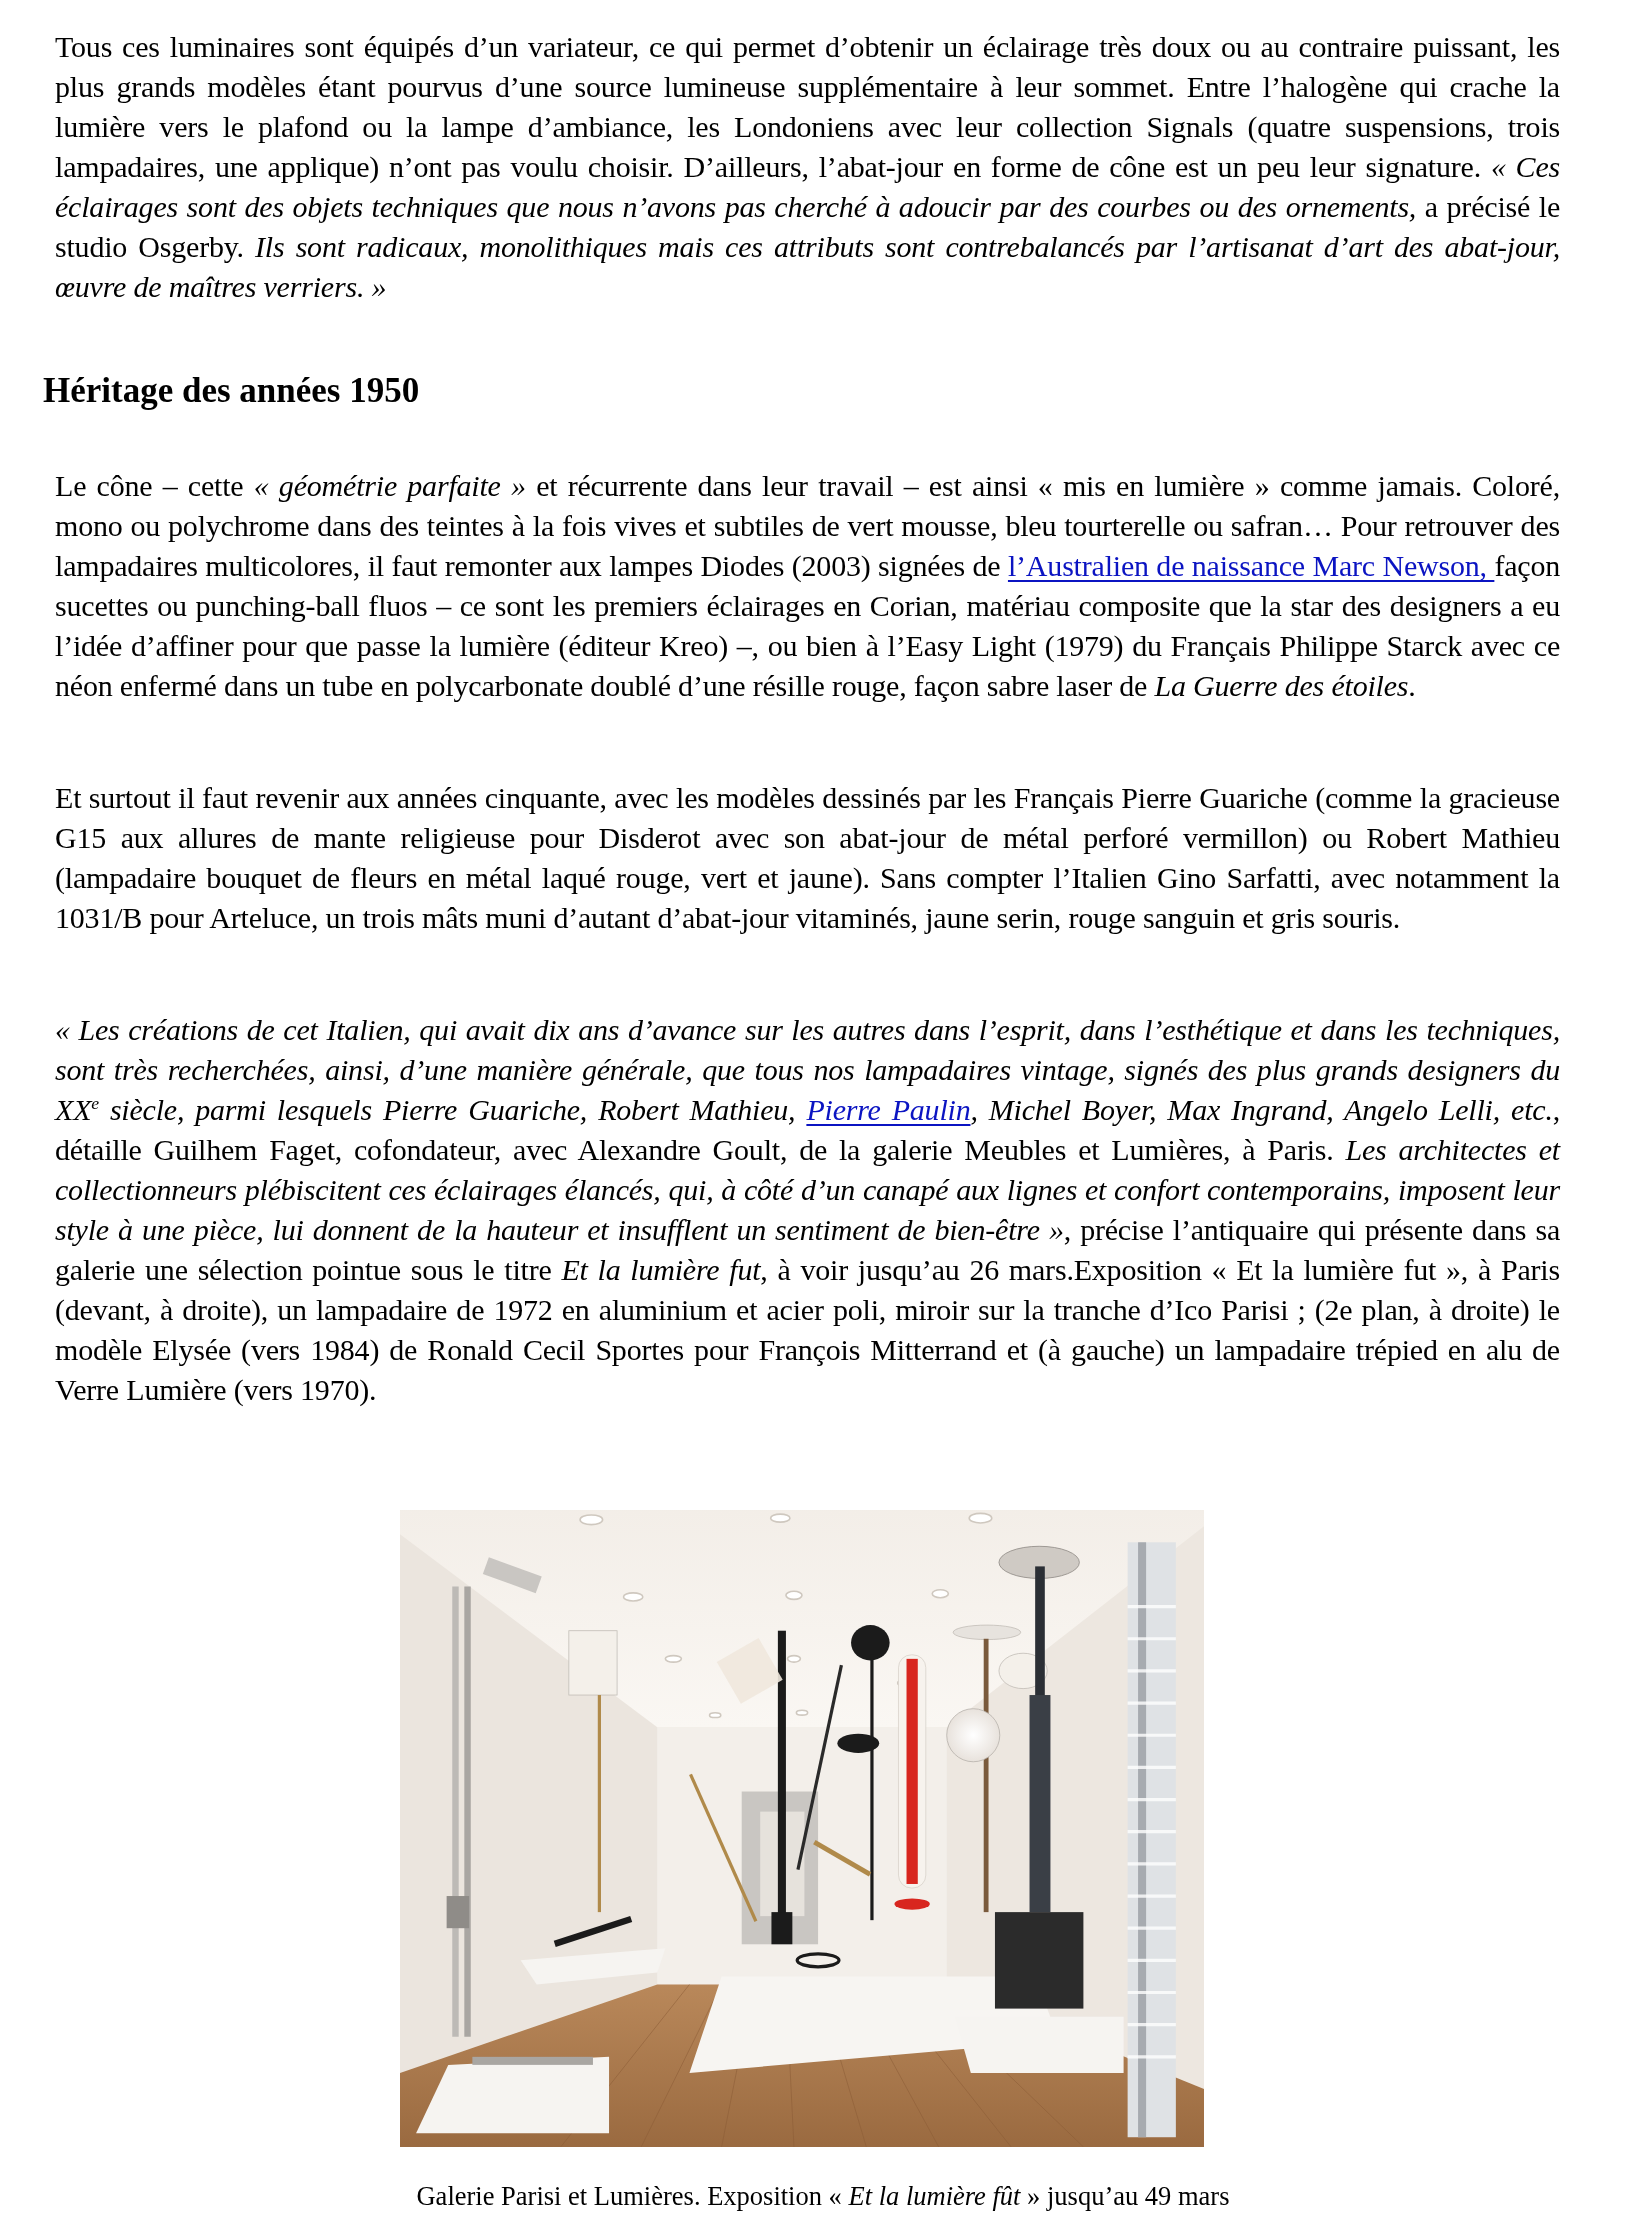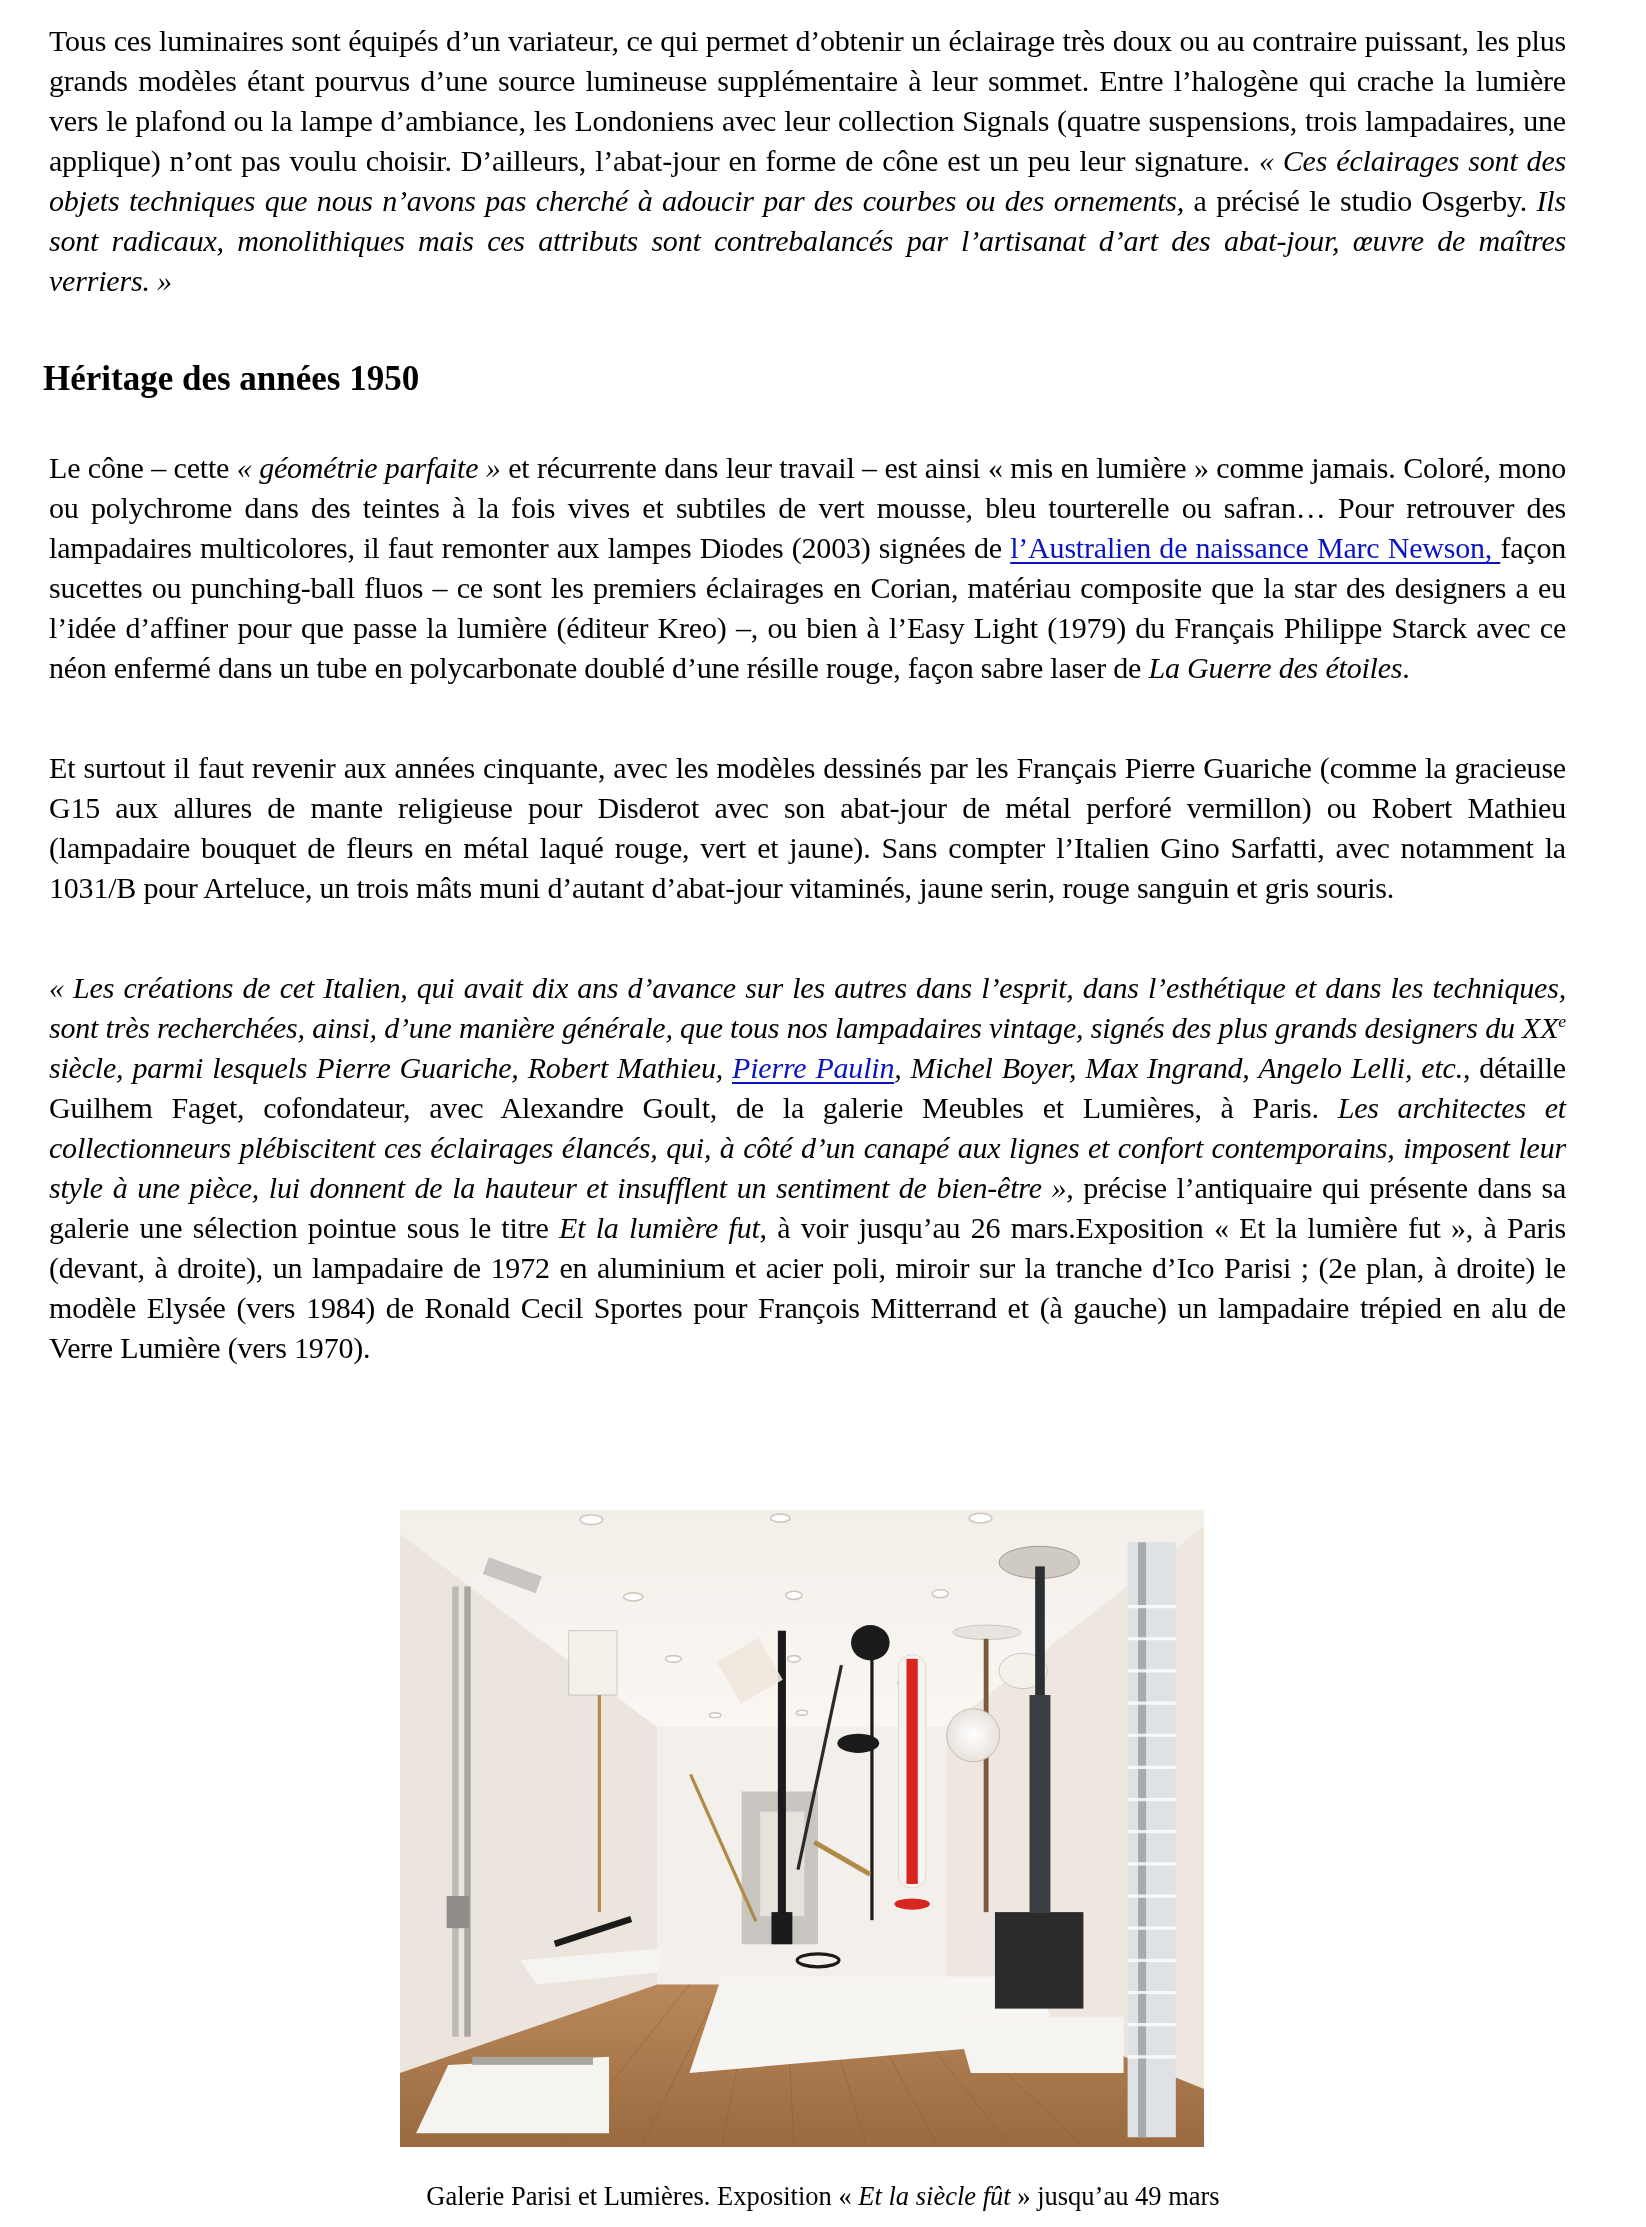--- a/index.html
+++ b/index.html
@@ -11,21 +11,21 @@
       font-family: "Liberation Serif", "DejaVu Serif", serif;
       color: #000000;
     }
     .doc {
       position: absolute;
       left: 39px;
       top: 11.3px;
       width: 1537px;
     }
     p.para {
-      margin: 10px;
+      margin: 16px;
       font-size: 30px;
       line-height: 40px;
       text-align: justify;
       letter-spacing: -0.2px;
     }
     .gap { height: 40px; }
     h2.heading {
       margin: 4px;
       font-size: 35px;
       font-weight: bold;
@@ -195,14 +195,14 @@
         <line x1="905" y1="520" x2="965" y2="520"></line>
         <line x1="905" y1="560" x2="965" y2="560"></line>
         <line x1="905" y1="600" x2="965" y2="600"></line>
         <line x1="905" y1="640" x2="965" y2="640"></line>
         <line x1="905" y1="680" x2="965" y2="680"></line>
       </g>
     </g>
   </svg>
 </div>
 
-<div class="caption"><span>Galerie Parisi et Lumières. Exposition « </span><span class="it">Et la siècle fût</span><span> » jusqu’au 49 mars</span></div>
+<div class="caption"><span>Galerie Parisi et Lumières. Exposition « </span><span class="it">Et la lumière fût</span><span> » jusqu’au 49 mars</span></div>
 
 
 </body></html>

